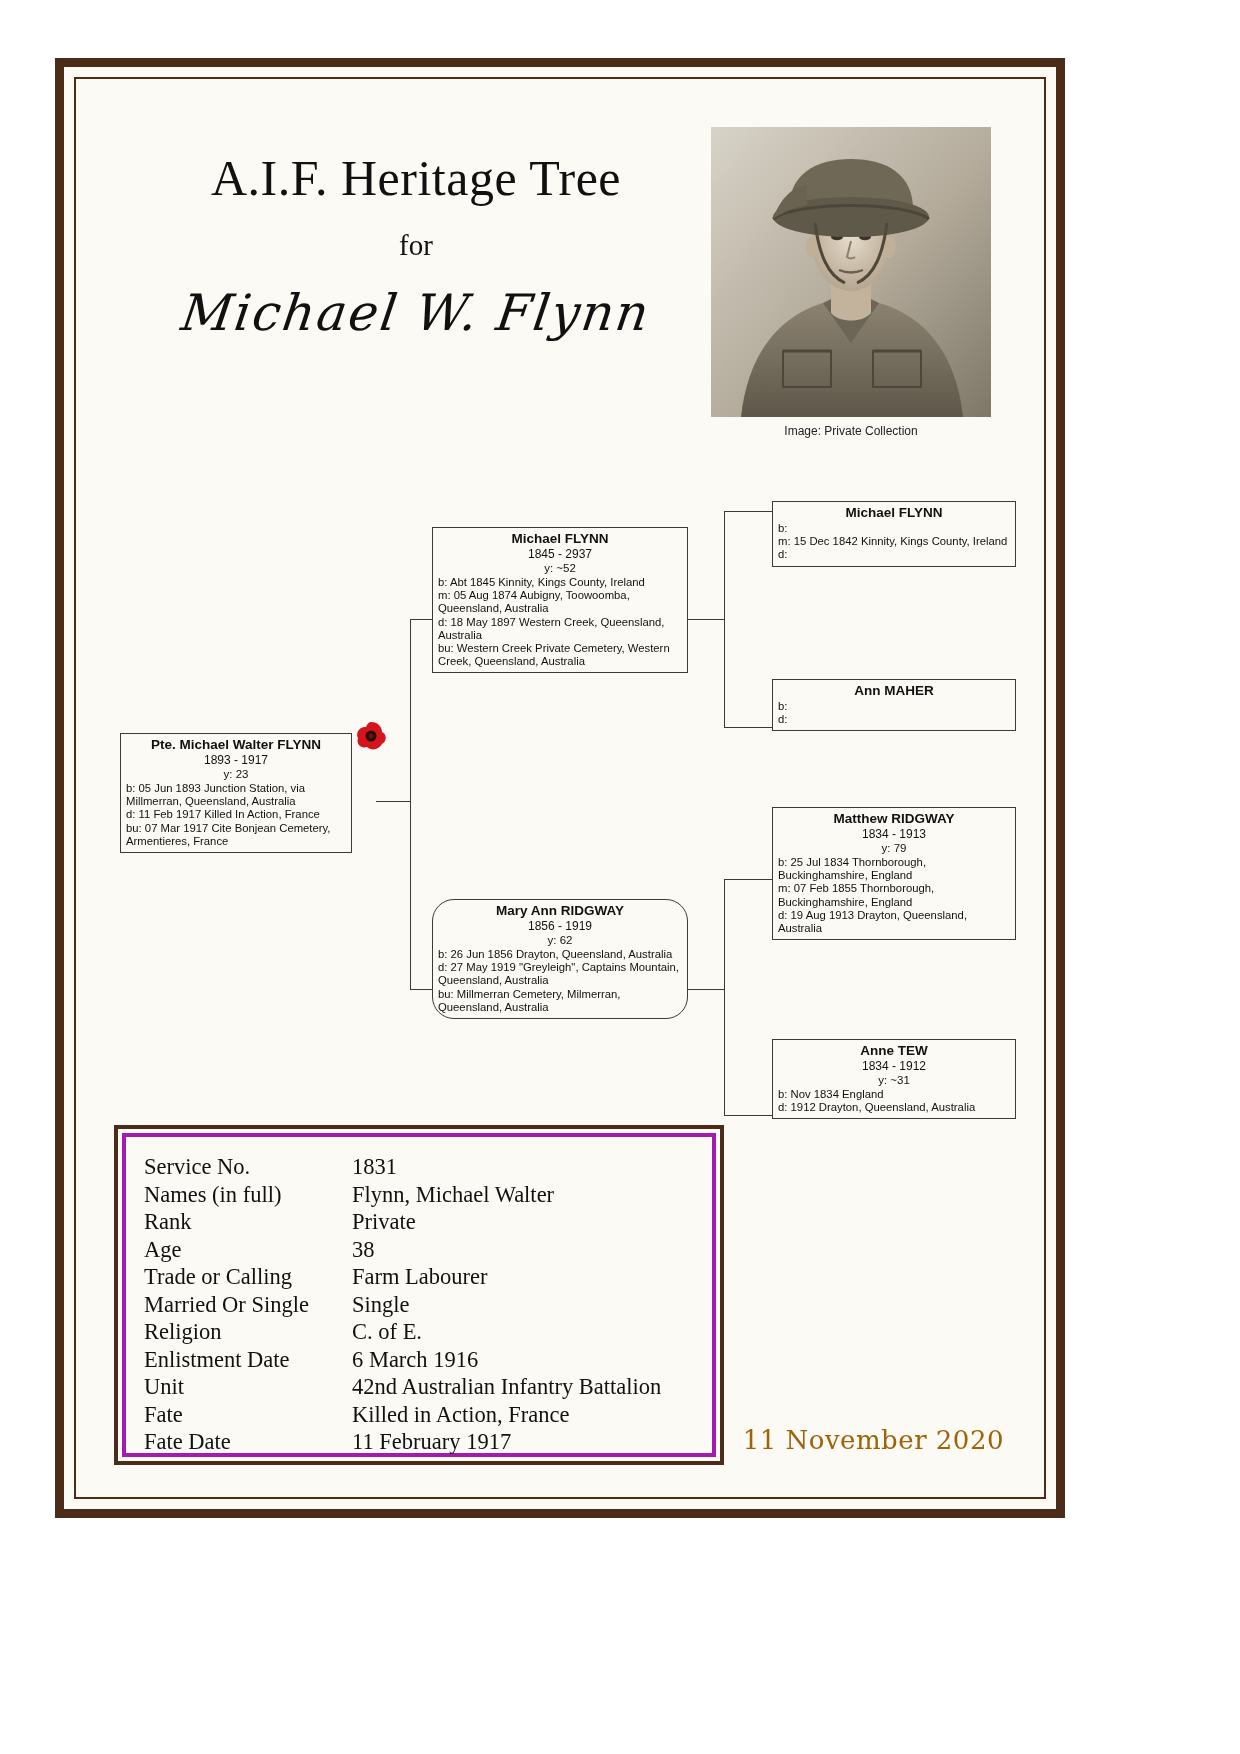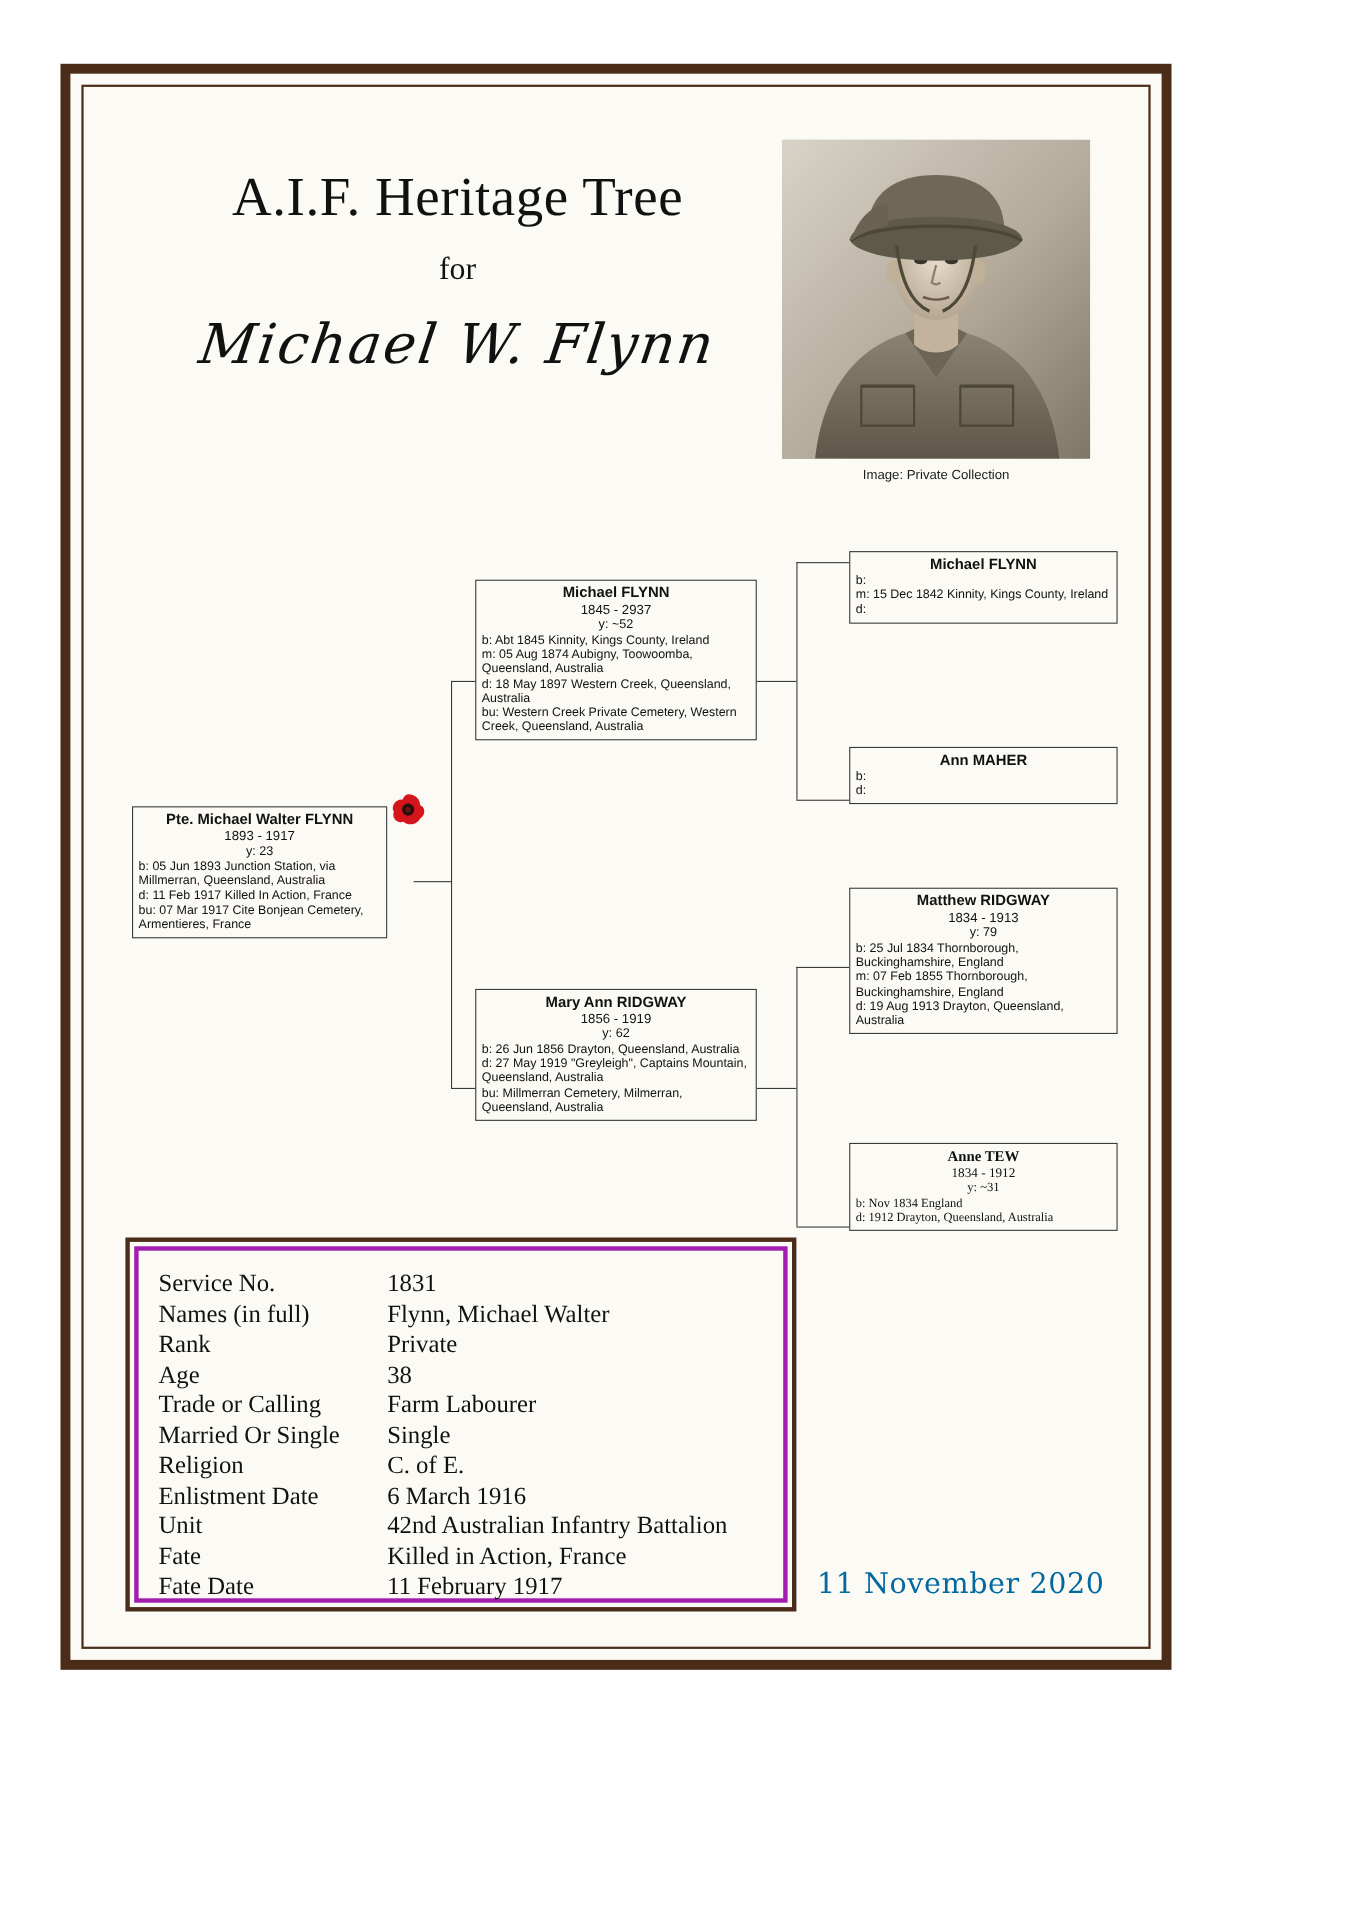--- a/index.html
+++ b/index.html
@@ -186,21 +186,21 @@
   }
   .svc-label { width: 208px; flex: 0 0 208px; }
   .svc-value { flex: 1 1 auto; }
 
   .date-stamp {
     position: absolute;
     right: 40px;
     bottom: 42px;
     font-family: "DejaVu Serif", serif;
     font-size: 26px;
-    color: #0369a1;
+    color: #a16207;
     letter-spacing: 0.5px;
   }
 </style>
 </head>
 <body>
 
 <div id="page">
   <div class="frame-outer">
     <div class="frame-inner">
       <div class="sheet">
@@ -304,21 +304,21 @@
           <div class="yr">1845 - 2937</div>
           <div class="ag">y: ~52</div>
           <div class="det">
             <div>b: Abt 1845 Kinnity, Kings County, Ireland</div>
             <div>m: 05 Aug 1874 Aubigny, Toowoomba, Queensland, Australia</div>
             <div>d: 18 May 1897 Western Creek, Queensland, Australia</div>
             <div>bu: Western Creek Private Cemetery, Western Creek, Queensland, Australia</div>
           </div>
         </div>
 
-        <div class="node" style="left:356px; top:820px; width:256px;">
+        <div class="node" style="left:356px; top:820px; width:256px;border-radius:22px;">
           <div class="nm">Mary Ann RIDGWAY</div>
           <div class="yr">1856 - 1919</div>
           <div class="ag">y: 62</div>
           <div class="det">
             <div>b: 26 Jun 1856 Drayton, Queensland, Australia</div>
             <div>d: 27 May 1919 "Greyleigh", Captains Mountain, Queensland, Australia</div>
             <div>bu: Millmerran Cemetery, Milmerran, Queensland, Australia</div>
           </div>
         </div>
 
@@ -343,21 +343,21 @@
           <div class="nm">Matthew RIDGWAY</div>
           <div class="yr">1834 - 1913</div>
           <div class="ag">y: 79</div>
           <div class="det">
             <div>b: 25 Jul 1834 Thornborough, Buckinghamshire, England</div>
             <div>m: 07 Feb 1855 Thornborough, Buckinghamshire, England</div>
             <div>d: 19 Aug 1913 Drayton, Queensland, Australia</div>
           </div>
         </div>
 
-        <div class="node" style="left:696px; top:960px; width:244px;font-family:Liberation Serif, serif;">
+        <div class="node" style="left:696px; top:960px; width:244px;">
           <div class="nm">Anne TEW</div>
           <div class="yr">1834 - 1912</div>
           <div class="ag">y: ~31</div>
           <div class="det">
             <div>b: Nov 1834 England</div>
             <div>d: 1912 Drayton, Queensland, Australia</div>
           </div>
         </div>
 
         <div class="service-panel">

